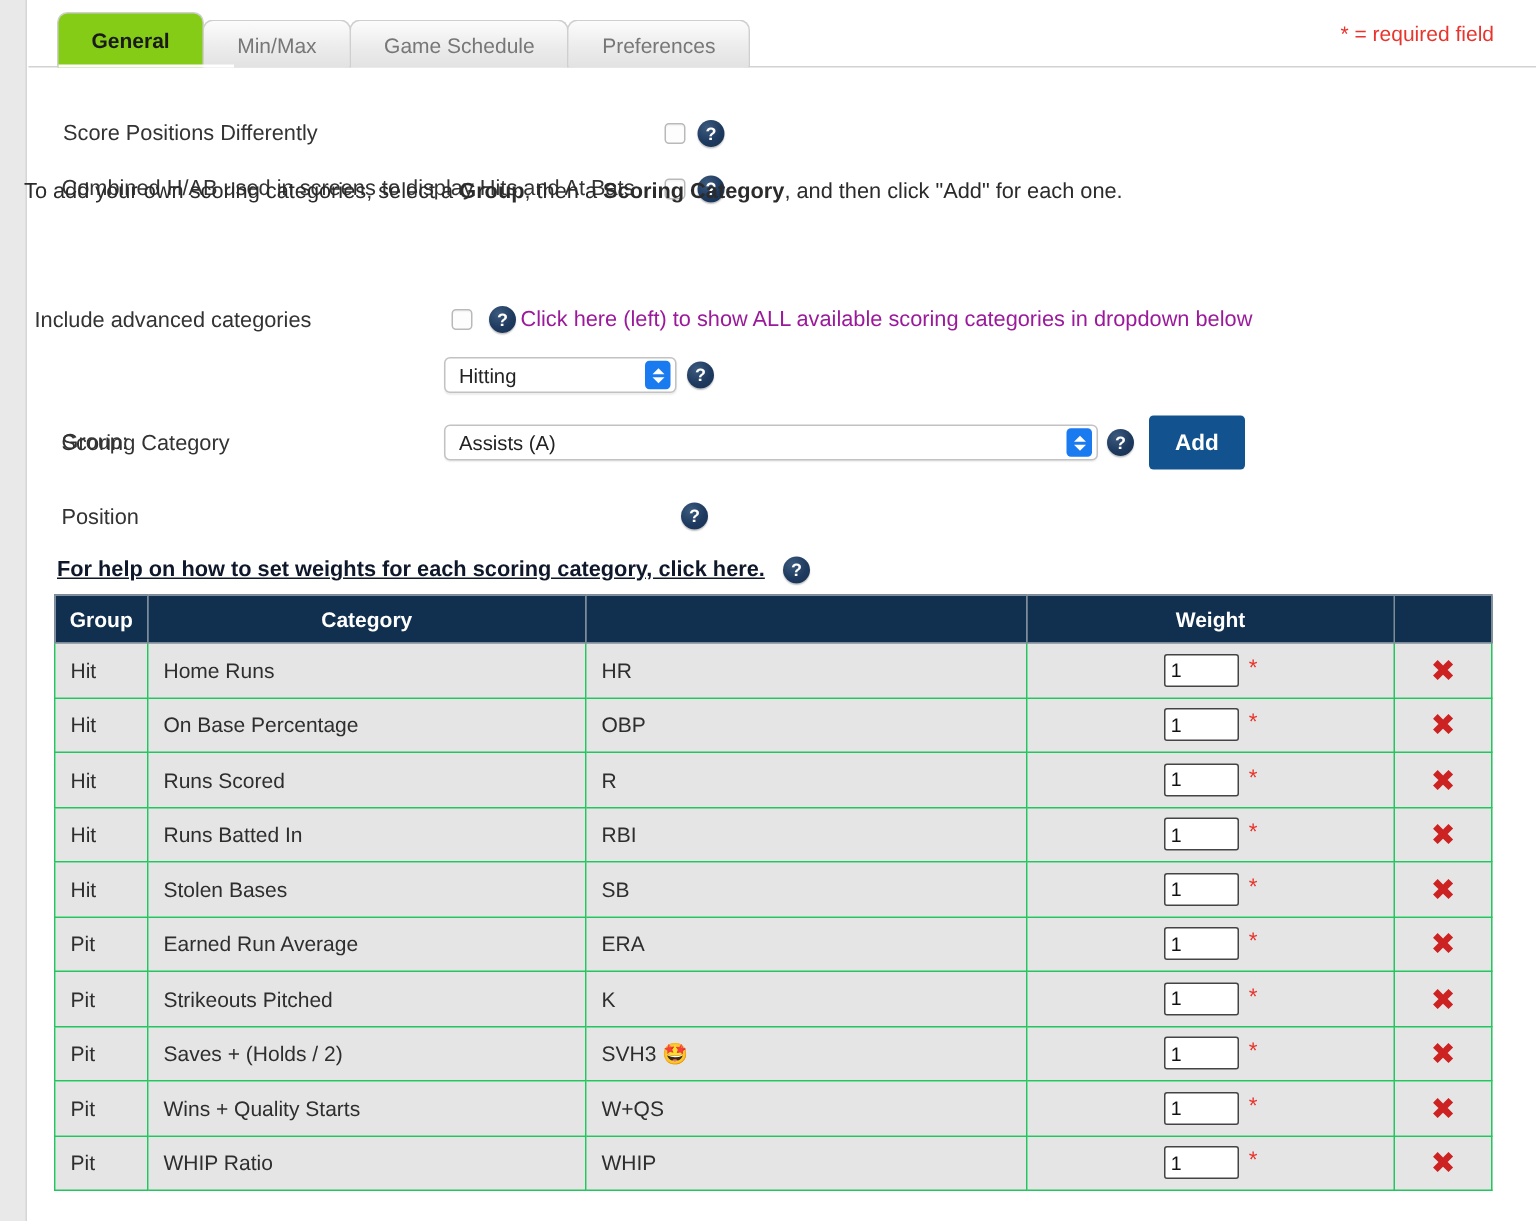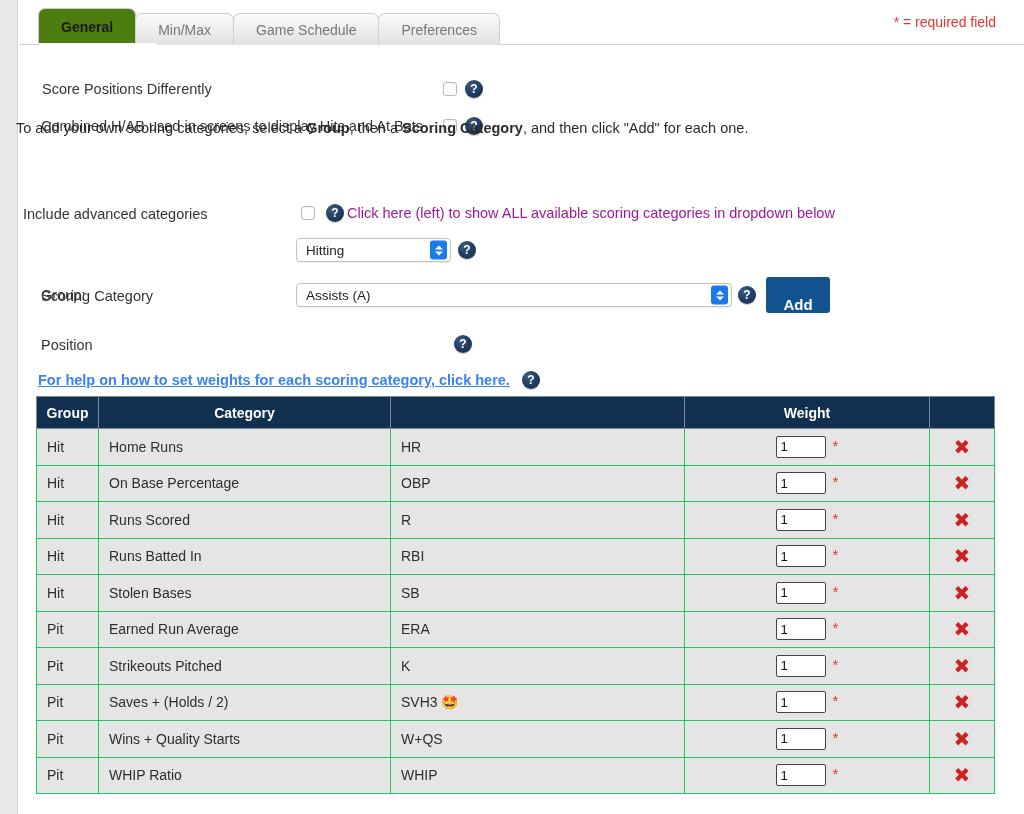--- a/index.html
+++ b/index.html
@@ -39,21 +39,21 @@
     color: #777777;
     background: linear-gradient(to bottom, #fcfcfc 0%, #ececec 55%, #e2e2e2 100%);
     border: 1px solid #cfcfcf;
     border-bottom: none;
     border-radius: 7px 7px 0 0;
     margin-right: -1px;
     position: relative;
     white-space: nowrap;
   }
   .tab.active {
-    background: #4d7c0f;
+    background: #84cc16;
     color: #1a1a1a;
     font-weight: bold;
     z-index: 3;
     height: 37px;
     border-color: #cfcfcf;
   }
   .tabline {
     position: absolute; left: 19px; top: 44px;
     width: 1005px; height: 1px;
     background: #d2d2d2;
@@ -143,27 +143,27 @@
 
   .addbtn {
     position: absolute;
     left: 766px; top: 277px;
     width: 64px; height: 36px;
     background: #12538f;
     color: #ffffff;
     font-size: 15px; font-weight: bold;
     border: none; border-radius: 3px;
     cursor: pointer;
-    display:flex; align-items:flex-end; justify-content:center;
+    display:flex; align-items:center; justify-content:center;
   }
 
   .help-link {
     position: absolute; left: 38px; top: 372px;
     font-size: 14.5px; font-weight: bold;
-    color: #3b82f6;
+    color: #0f172a;
     text-decoration: underline;
     white-space: nowrap;
     cursor: pointer;
   }
 
   
   .tbl-wrap {
     position: absolute; left: 36px; top: 396px;
     width: 958px;
   }

